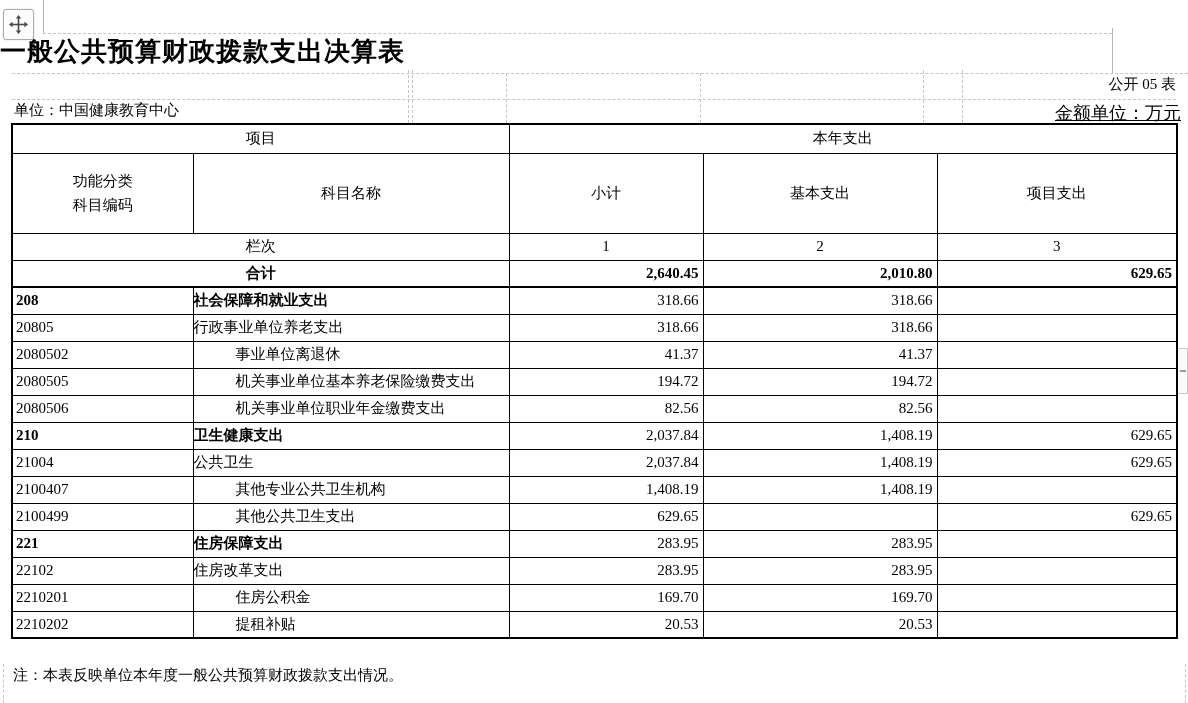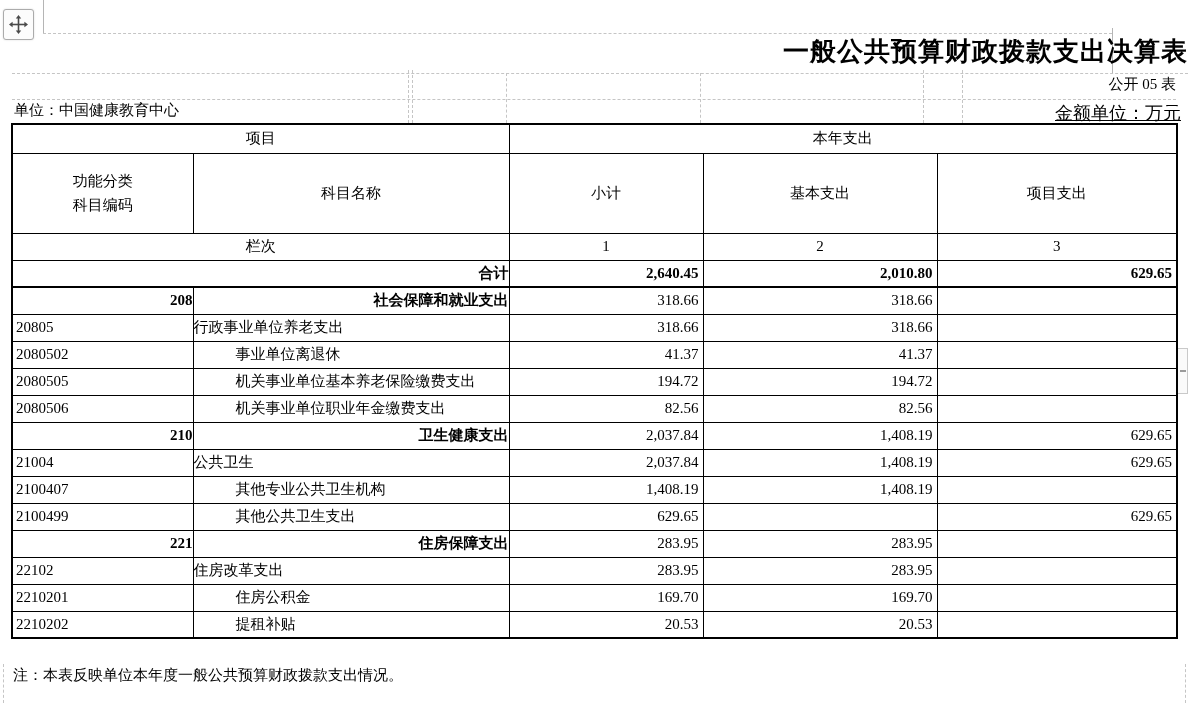--- a/index.html
+++ b/index.html
@@ -24,43 +24,43 @@
   
   .scroll-elem {
     position:absolute; left:1177px; top:348px; width:11px; height:46px;
     background:#fafafa; border:1px solid #c9c9c9;
   }
   .scroll-elem .dash {
     position:absolute; left:2px; top:21px; width:6px; height:2px; background:#9a9a9a;
   }
   .title {
     position:absolute; top:34px; left:0; width:1188px;
-    text-align:right; font-size:26px; font-weight:bold; letter-spacing:1px;
+    text-align:left; font-size:26px; font-weight:bold; letter-spacing:1px;
   }
   .pub-label   { position:absolute; top:75px;  right:12px; font-size:15px; }
   .unit-label  { position:absolute; top:101px; left:14px;  font-size:15px; }
   .amount-unit { position:absolute; top:101px; right:7px; font-size:18px;text-decoration:underline; }
   .note        { position:absolute; top:666px; left:13px;  font-size:15px; }
 
   table.fin {
     position:absolute; left:11px; top:123px; width:1165px;
     border-collapse:collapse; table-layout:fixed;
     font-size:15px; border:2px solid #000;
   }
   table.fin td { border:1px solid #000; overflow:hidden; white-space:nowrap; vertical-align:middle; }
   tr.h1 { height:29px; }  .h1 td { text-align:center; }
   tr.h2 { height:80px; }  .h2 td { text-align:center; }
   tr.h3 { height:27px; }  .h3 td { text-align:center;margin-left:12px; }
   tr.datarow { height:27px; }
   td.code { padding-left:3px; }
   td.name { }
   td.name.ind { padding-left:42px; }
   td.num  { text-align:right; padding-right:4px; }
-  td.total-name { text-align:right; font-weight:bold; }
-  .bold { font-weight:bold;text-align:right; }
+  td.total-name { text-align:center; font-weight:bold; }
+  .bold { font-weight:bold; }
   tr.total-row td { border-bottom:2px solid #000; }
   .func2line div { line-height:24px; }
 </style>
 </head>
 <body>
 
 <div class="page">
 
   <div class="move-handle">
     <svg width="19" height="19" viewBox="0 0 19 19">

